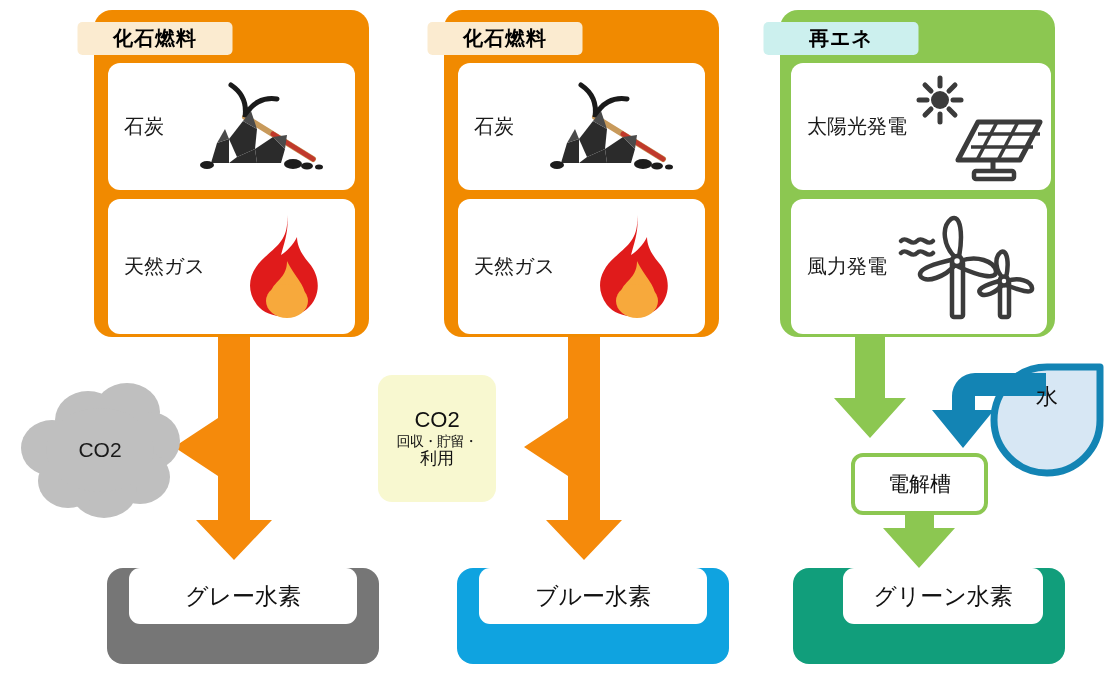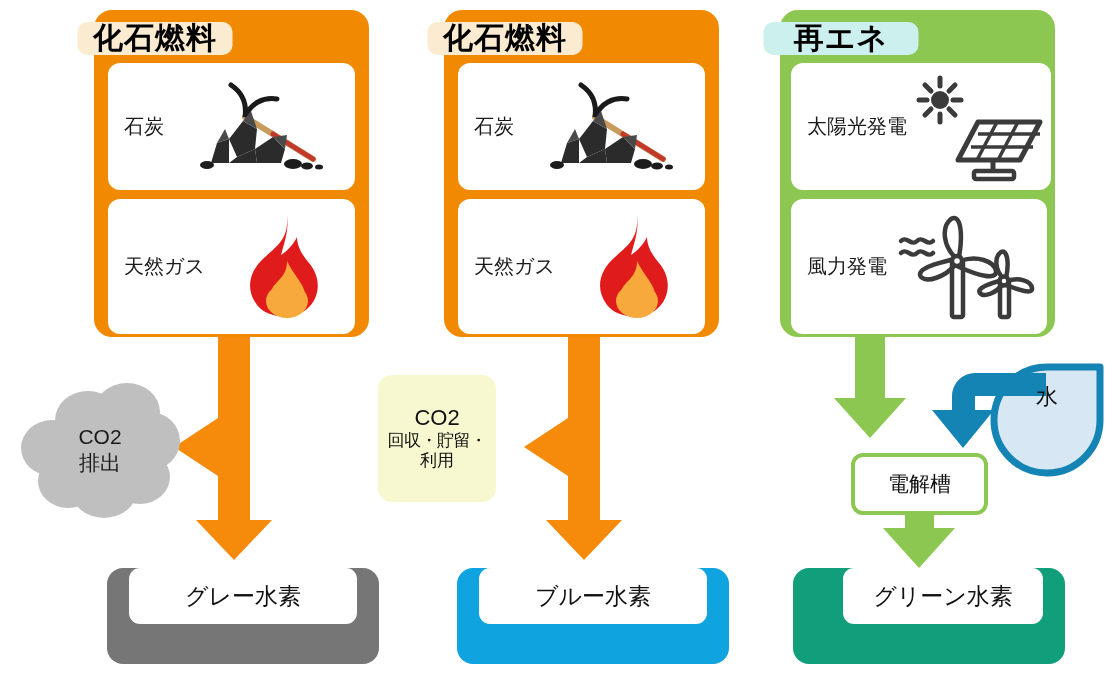--- a/index.html
+++ b/index.html
@@ -29,25 +29,25 @@
     box-sizing: border-box;
   }
   .col-fossil { background: #F18A00; }
   .col-renew  { background: #8CC751; }
 
   
   .col-header {
     position: absolute;
     left: 50%;
     transform: translateX(-50%);
-    border-radius: 10px;
-    display: flex;
-    align-items: center;
-    justify-content: center;
-    font-size: 30px;
+    border-radius: 5px;
+    display: flex;
+    align-items: center;
+    justify-content: center;
+    font-size: 20px;
     font-weight: bold;
     color: #000;
     letter-spacing: 1px;
     white-space: nowrap;
   }
   .hdr-fossil { background: #FBEBD0; }
   .hdr-renew  { background: #CCF0EE; }
 
   
   .srcbox {
@@ -94,21 +94,21 @@
     border-color: #76B043;
     border-radius: 14px;
     box-sizing: border-box;
     display: flex;
     flex-direction: column;
     align-items: center;
     justify-content: center;
     color: #111;
   }
   .ccu-l1 { font-size: 22px; line-height: 1.15; }
-  .ccu-l2 { font-size: 17px; line-height: 1.2; letter-spacing: -0.5px; }
+  .ccu-l2 { font-size: 14px; line-height: 1.2; letter-spacing: -0.5px; }
   .ccu-l3 { font-size: 17px; line-height: 1.2; }
 
   
   .electro {
     position: absolute;
     background: #ffffff;
     border: 4px solid #8CC751;
     border-radius: 12px;
     box-sizing: border-box;
     display: flex;
@@ -260,21 +260,20 @@
         <path d="M62 50 C62 64 54 68 48 76 C42 86 46 98 58 101 C70 104 80 96 80 84
                  C80 74 70 66 62 50 Z" fill="#F7A93C"></path>
         <ellipse cx="62" cy="90" rx="21" ry="17" fill="#F7A93C"></ellipse>
       </svg>
     </span>
   </div>
 
   <div class="abs" style="left:20px; top:405px; width:160px; height:90px;">
     <div class="cloud-text">
       <div>CO2</div>
-      <div>排出</div>
     </div>
   </div>
 
   <div class="outpill out-grey" style="left:107px; top:568px; width:272px; height:96px;">
     <div class="outpill-inner">グレー水素</div>
   </div>
 
   <div class="column col-fossil" style="left:444px; top:10px; width:275px; height:327px;"></div>
 
   <div class="col-header hdr-fossil" style="left:582px; top:22px; width:155px; height:33px; margin-left:-77px;">化石燃料</div>

